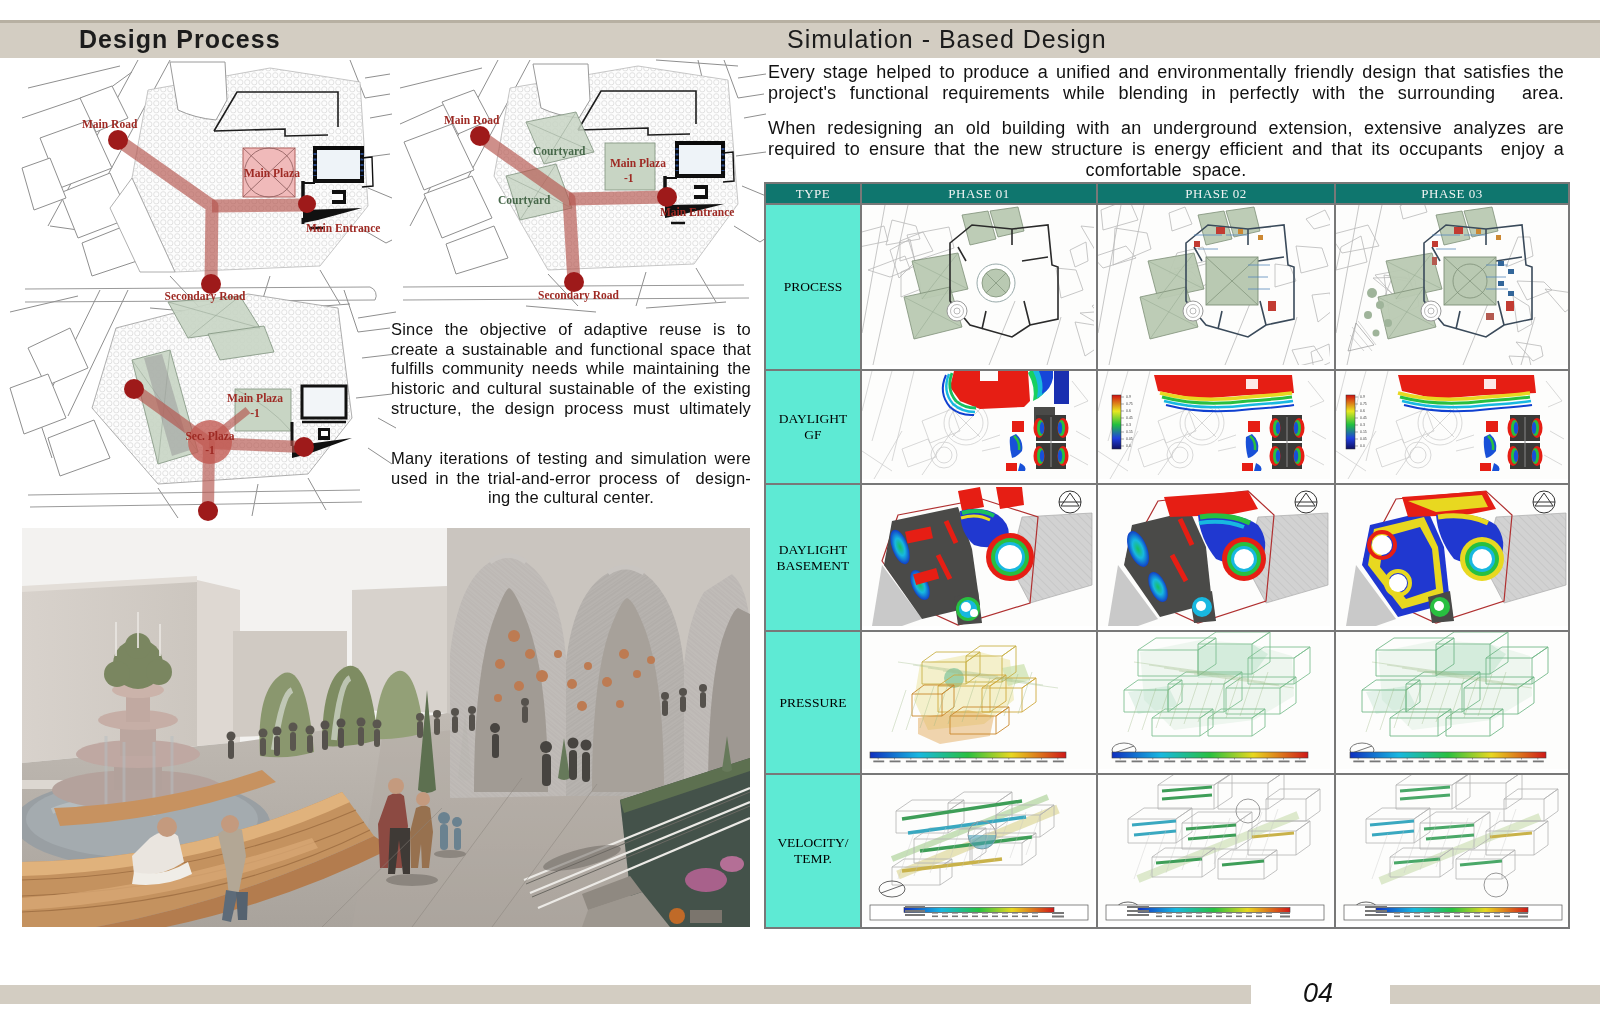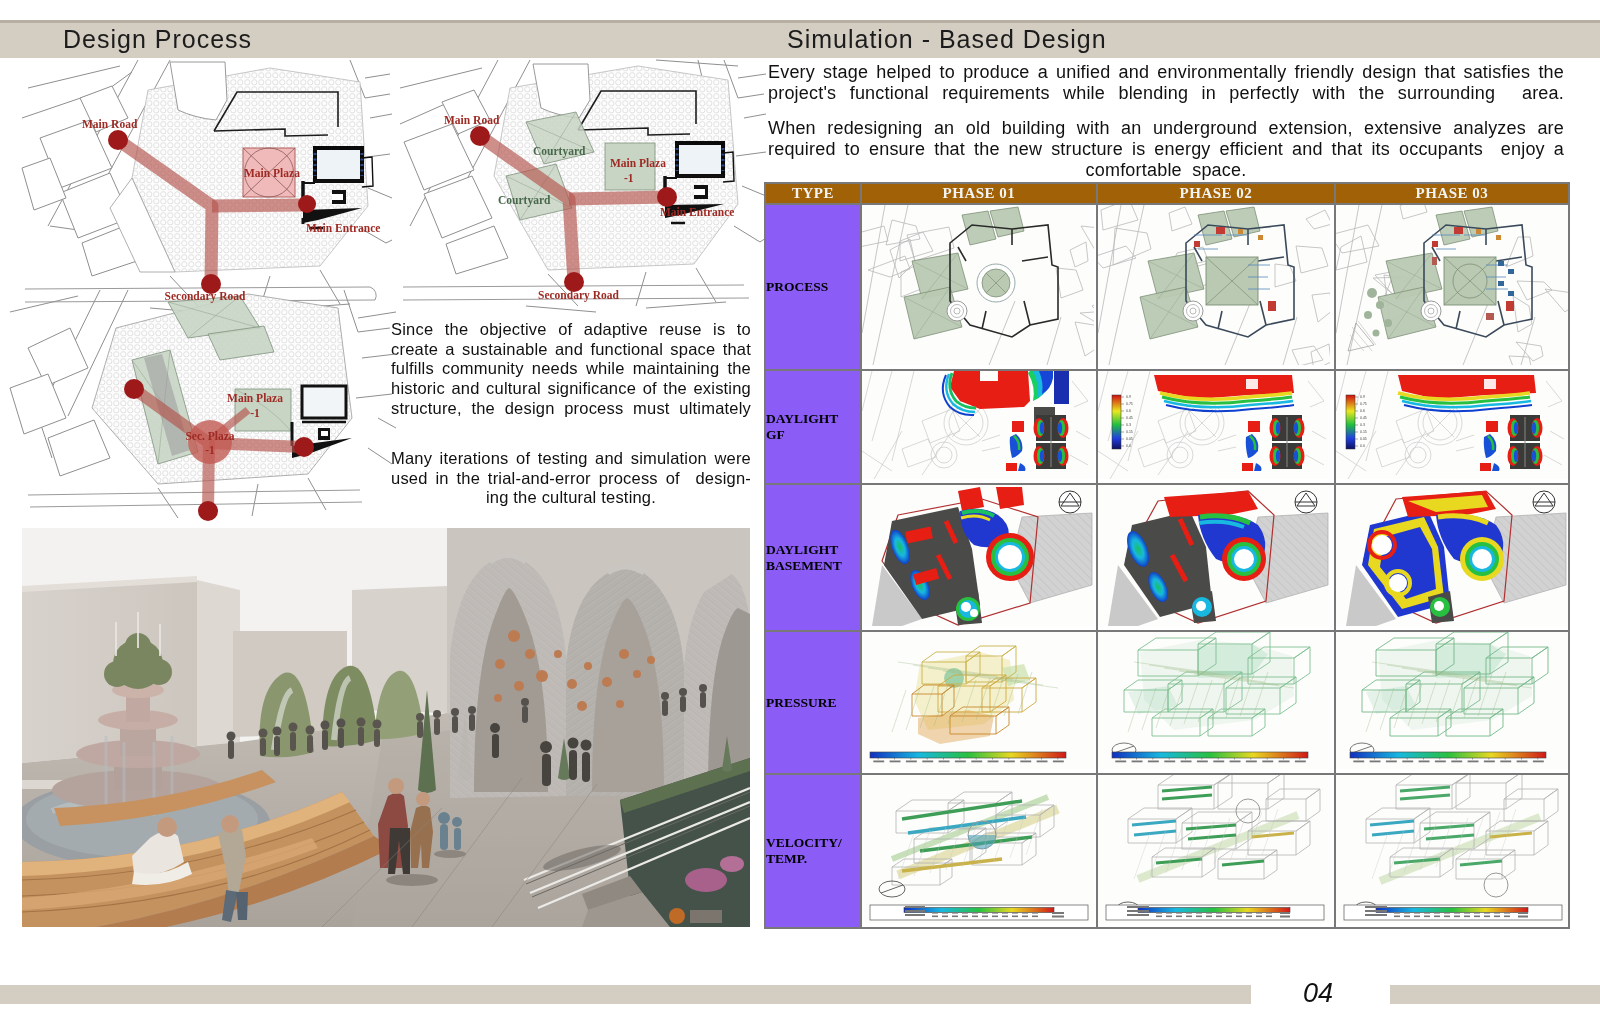--- a/index.html
+++ b/index.html
@@ -6,53 +6,53 @@
 .abs{position:absolute}
 .band{position:absolute;left:0;width:1600px;background:#d3cdc2}
 .hdr{position:absolute;top:25px;height:33px;font-size:25px;color:#1c1c1c;letter-spacing:1px}
 .para{position:absolute;font-size:16.5px;line-height:21px;color:#111;text-align:justify;letter-spacing:0.2px}
 .para div.j{text-align:justify;text-align-last:justify}
 .para div.l{text-align:center}
 .maplab{font-family:"Liberation Serif",serif;fill:#9e2a24;font-size:11.5px;font-weight:bold}
 .maplabg{font-family:"Liberation Serif",serif;fill:#47684a;font-size:11.5px;font-weight:bold}
 table.sim{position:absolute;left:764px;top:182px;border-collapse:collapse;table-layout:fixed}
 table.sim td,table.sim th{border:2px solid #787878;padding:0;overflow:hidden}
-td.typ{background:#8b5cf6;font-family:"Liberation Serif",serif;font-weight:bold;font-size:13.5px;color:#000}
-th.hd{background:#a16207;color:#f2f4f4;font-family:"Liberation Serif",serif;font-weight:bold;font-size:15px;letter-spacing:0.5px}
+td.typ{background:#5eead4;font-family:"Liberation Serif",serif;font-weight:normal;font-size:13.5px;text-align:center;color:#000}
+th.hd{background:#0f766e;color:#f2f4f4;font-family:"Liberation Serif",serif;font-weight:normal;font-size:13px;letter-spacing:0.5px}
 td.cell{background:#fff;vertical-align:top}
 td.cell svg{display:block}
 </style></head>
 <body>
 
 <div class="band" style="top:20px;height:3px;background:#b7b0a2"></div>
 <div class="band" style="top:23px;height:35px"></div>
-<div class="hdr" style="left:63px;">Design Process</div>
+<div class="hdr" style="left:79px;font-weight:bold;">Design Process</div>
 <div class="hdr" style="left:787px;">Simulation - Based Design</div>
 
 <div class="para" style="left:768px;top:62px;width:796px;font-size:18px;">
 <div class="j">Every stage helped to produce a unified and environmentally friendly design that satisfies the</div>
 <div class="j">project's functional requirements while blending in perfectly with the surrounding&nbsp;&nbsp;area.</div>
 </div>
 <div class="para" style="left:768px;top:118px;width:796px;font-size:18px;">
 <div class="j">When redesigning an old building with an underground extension, extensive analyzes are</div>
 <div class="j">required to ensure that the new structure is energy efficient and that its occupants&nbsp;&nbsp;enjoy a</div>
 <div class="l">comfortable&nbsp; space.</div>
 </div>
 
 <div class="para" style="left:391px;top:309px;width:360px;line-height:19.7px;margin-top:11px;">
 <div class="j">Since the objective of adaptive reuse is to</div>
 <div class="j">create a sustainable and functional space that</div>
 <div class="j">fulfills community needs while maintaining the</div>
-<div class="j">historic and cultural significance of the existing</div>
+<div class="j">historic and cultural sustainable of the existing</div>
 <div class="j">structure, the design process must ultimately</div>
 </div>
 <div class="para" style="left:391px;top:449px;width:360px;line-height:19.7px;">
 <div class="j">Many iterations of testing and simulation were</div>
 <div class="j">used in the trial-and-error process of&nbsp; design-</div>
-<div class="l">ing the cultural testing.</div>
+<div class="l">ing the cultural center.</div>
 </div>
 
 <div id="map1" class="abs" style="left:20px;top:58px;width:372px;height:258px">
 <svg width="372" height="258" viewBox="0 0 372 258">
 <defs>
 <pattern id="cob1" width="7" height="7" patternUnits="userSpaceOnUse">
 <rect width="7" height="7" fill="#fdfdfd"></rect>
 <rect x="0.8" y="0.8" width="5" height="5" rx="2" fill="none" stroke="#d8d8d8" stroke-width="0.8"></rect>
 </pattern>
 </defs>

